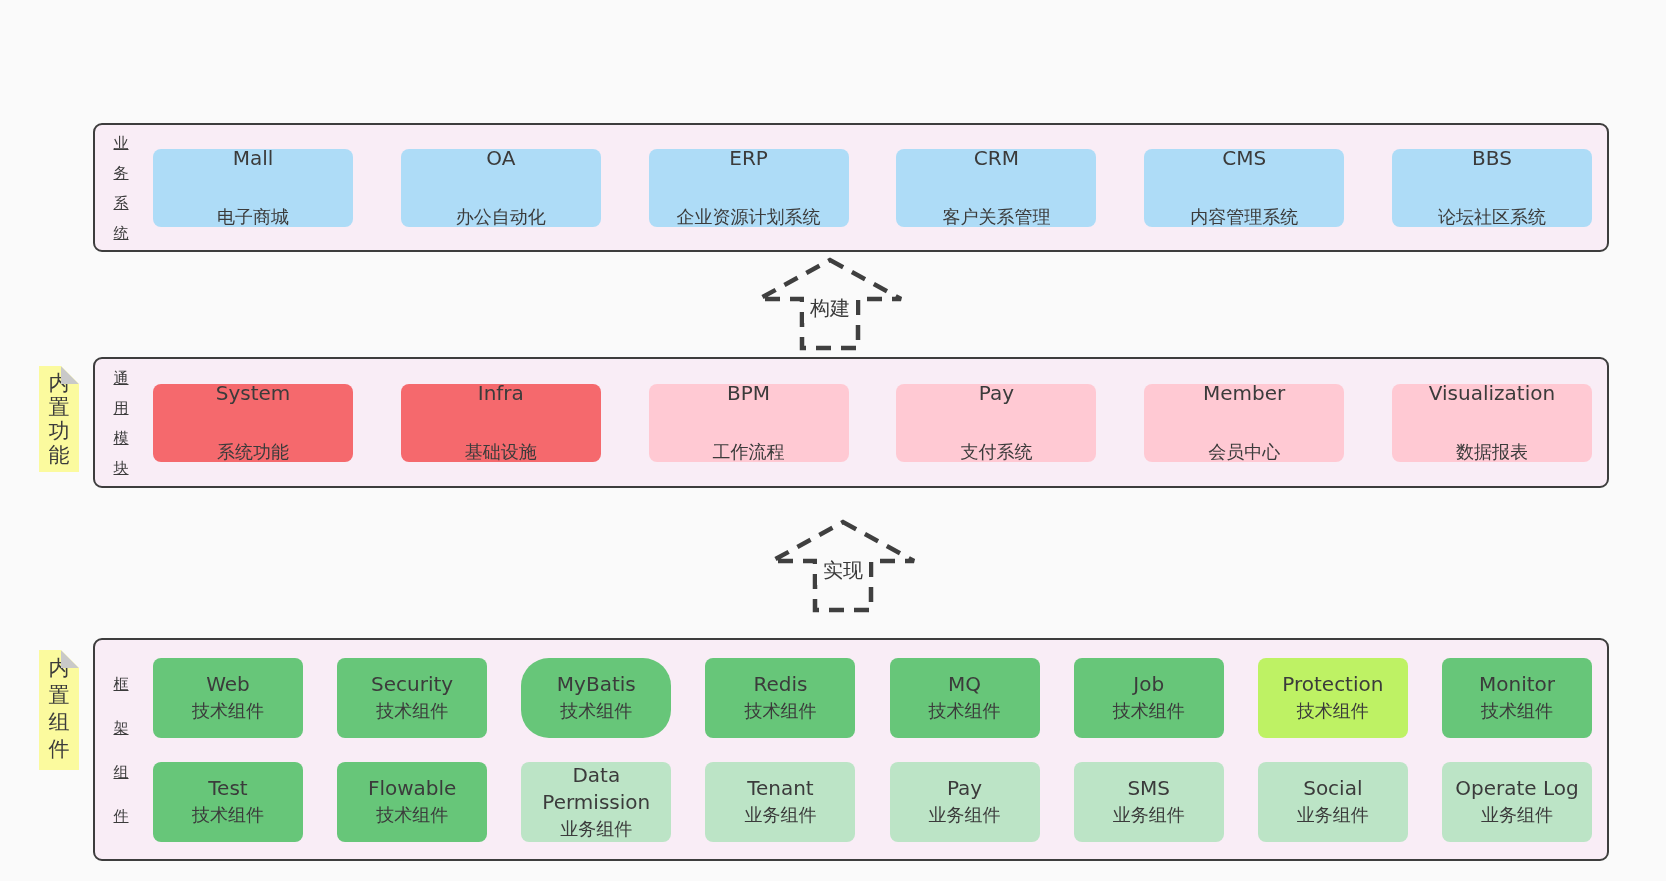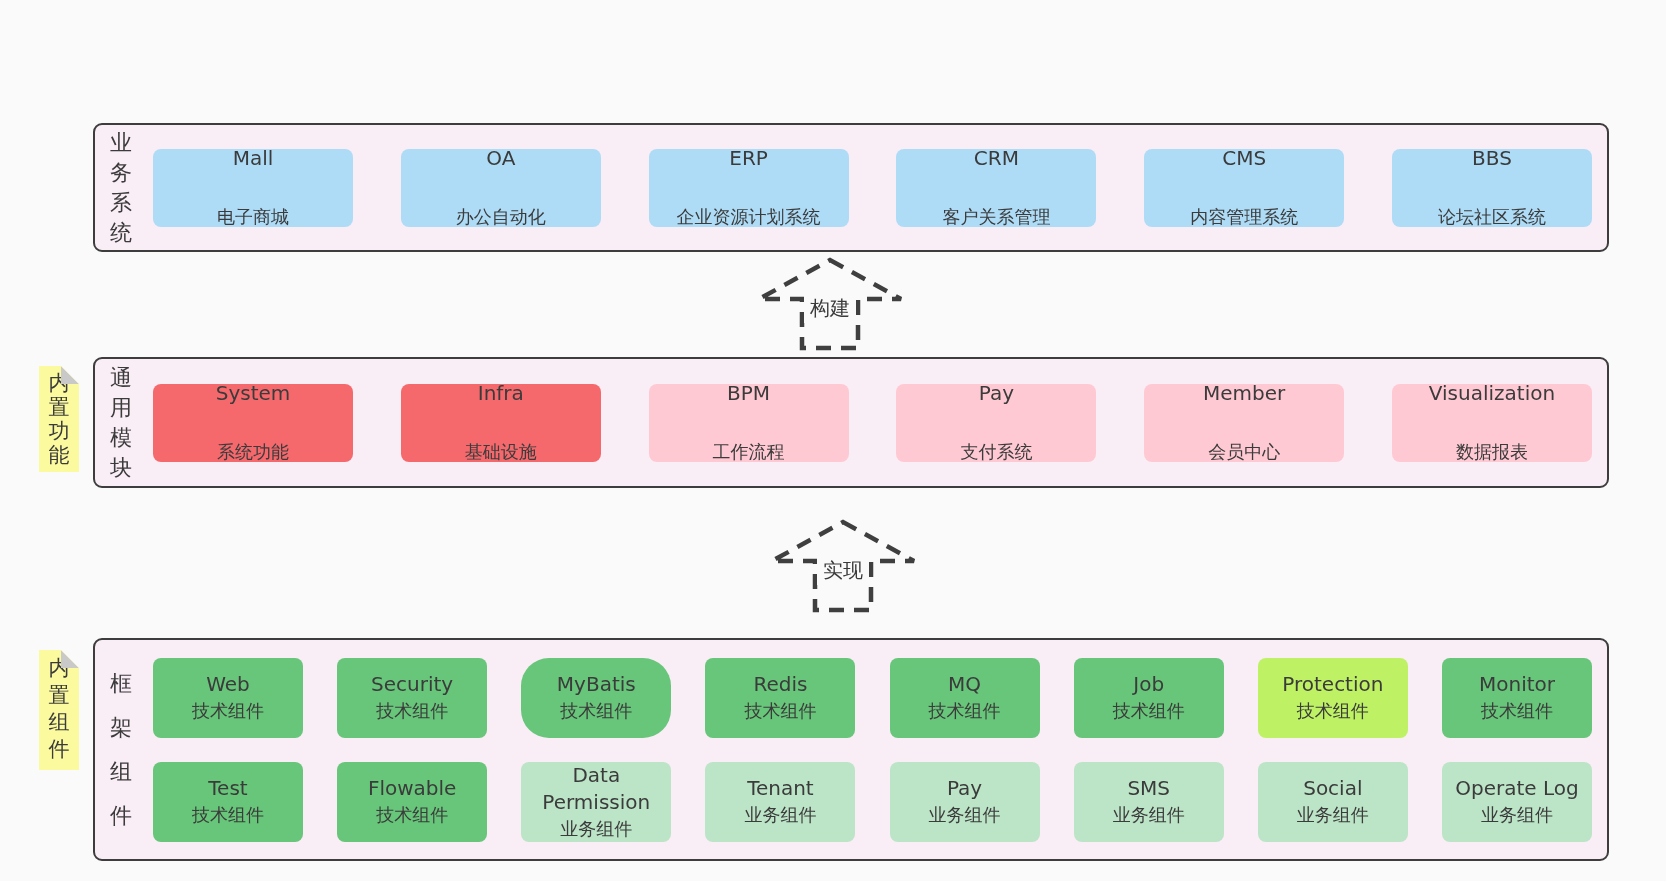--- a/index.html
+++ b/index.html
@@ -17,22 +17,22 @@
     border-radius:9px;
     display:flex; align-items:center;
     z-index:2;
   }
   #sec1 { top:123px; height:129px; }
   #sec2 { top:357px; height:131px; }
   #sec3 { top:622px; height:223px;margin-top:16px; }
 
   .v-label {
     flex:0 0 auto; width:26px; margin-left:13px;
-    font-size:22px; line-height:30px; letter-spacing:0;
-    word-break:break-all; text-align:center;
+    font-size:15px; line-height:30px; letter-spacing:0;
+    word-break:break-all; text-align:center;text-decoration:underline;
   }
   #sec3 .v-label { line-height:44px; }
 
   .panel-content {
     flex:1; display:flex; flex-direction:column; justify-content:center;
     gap:24px; padding:0 15px 0 19px;
   }
   .box-row { display:flex; justify-content:space-between; }
 
   .box {

